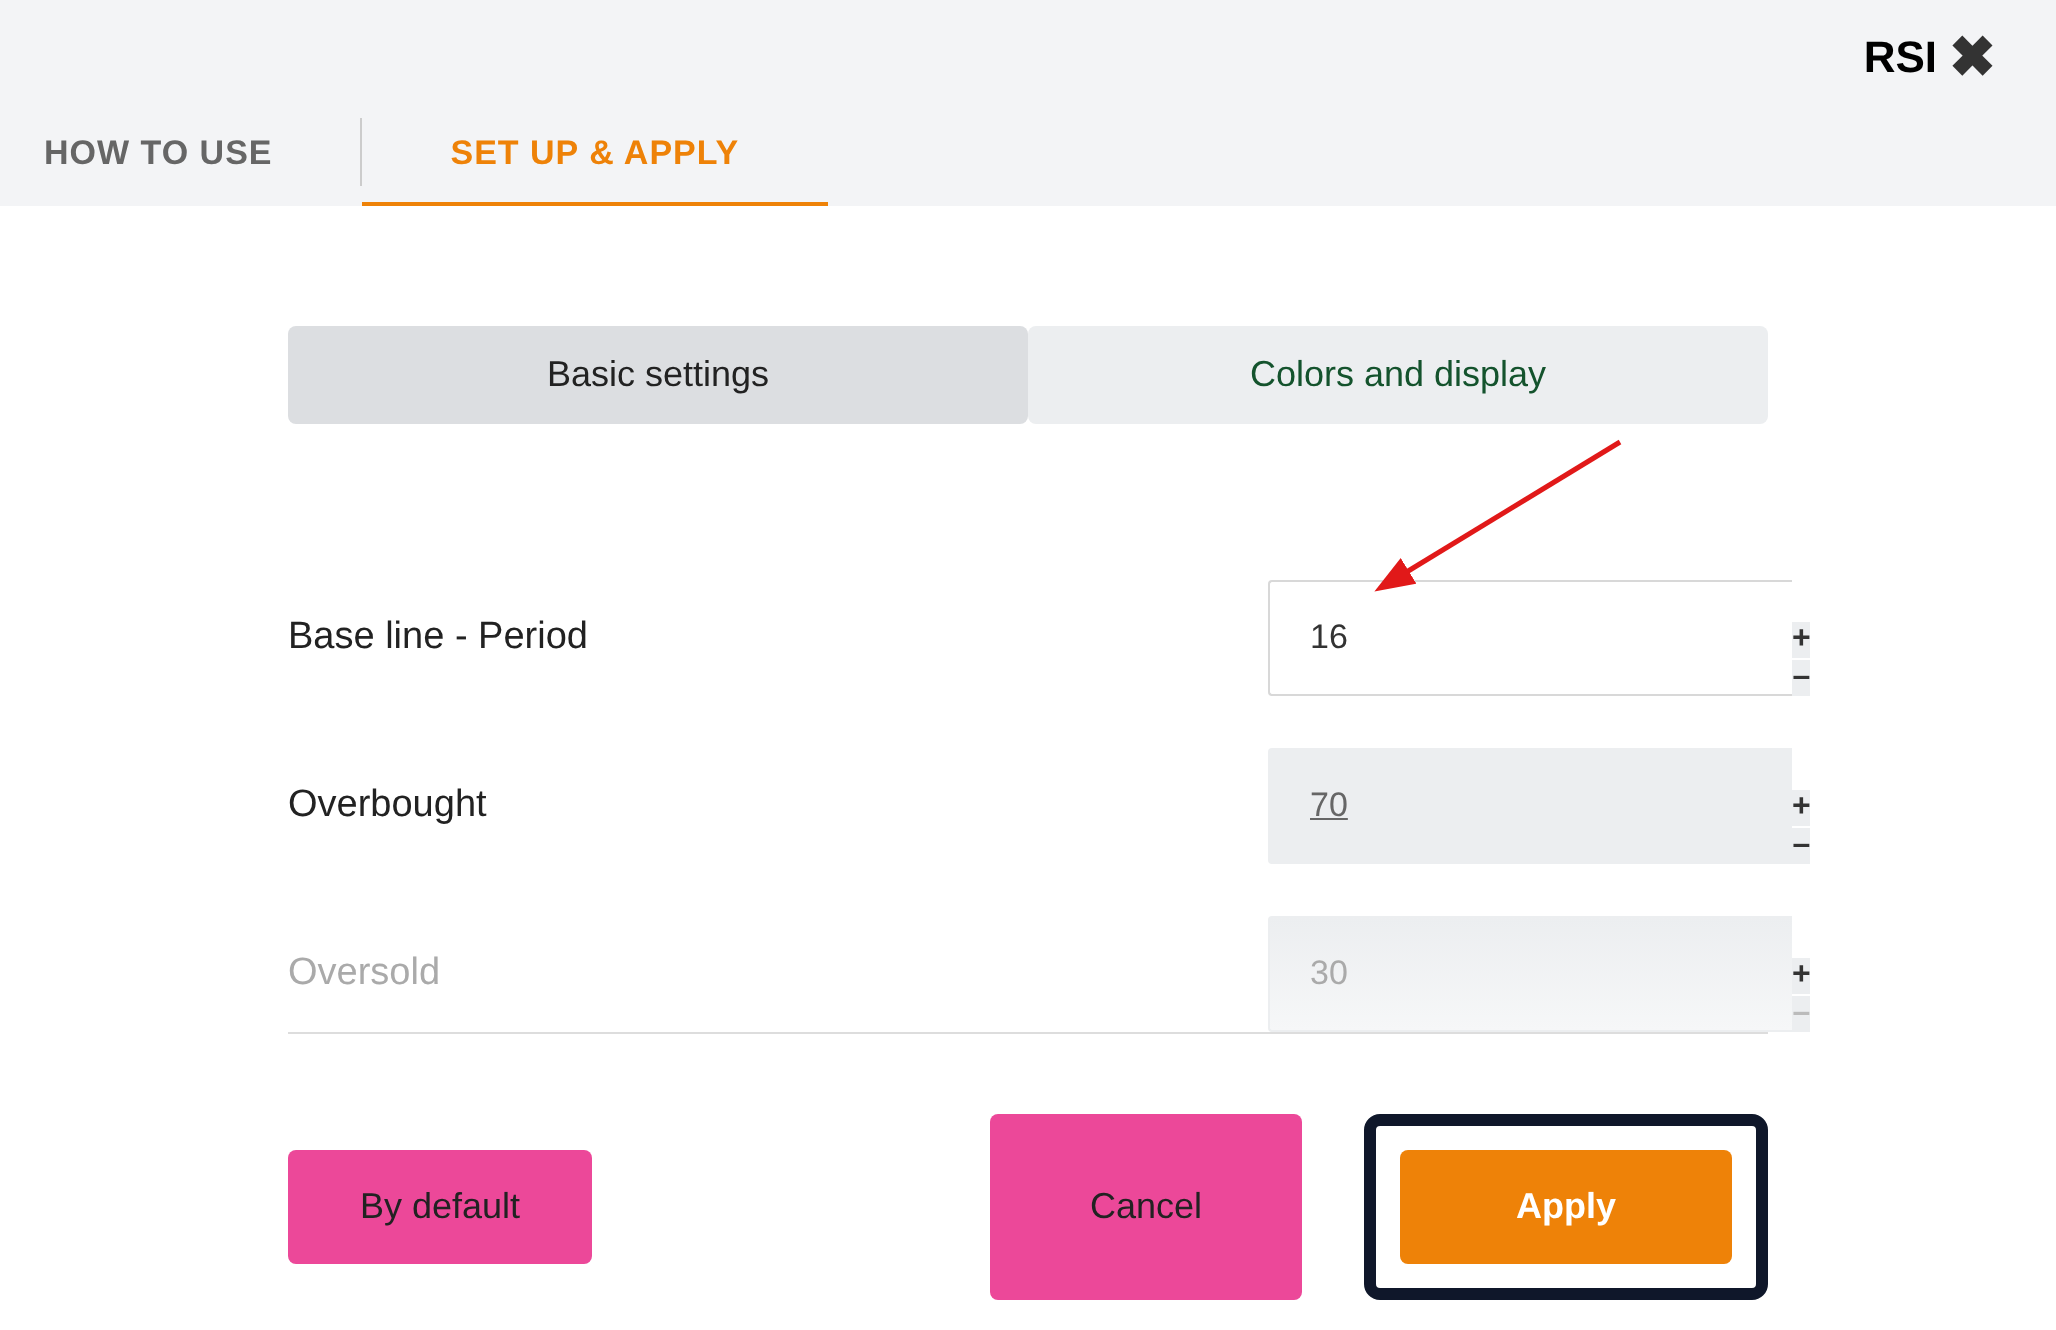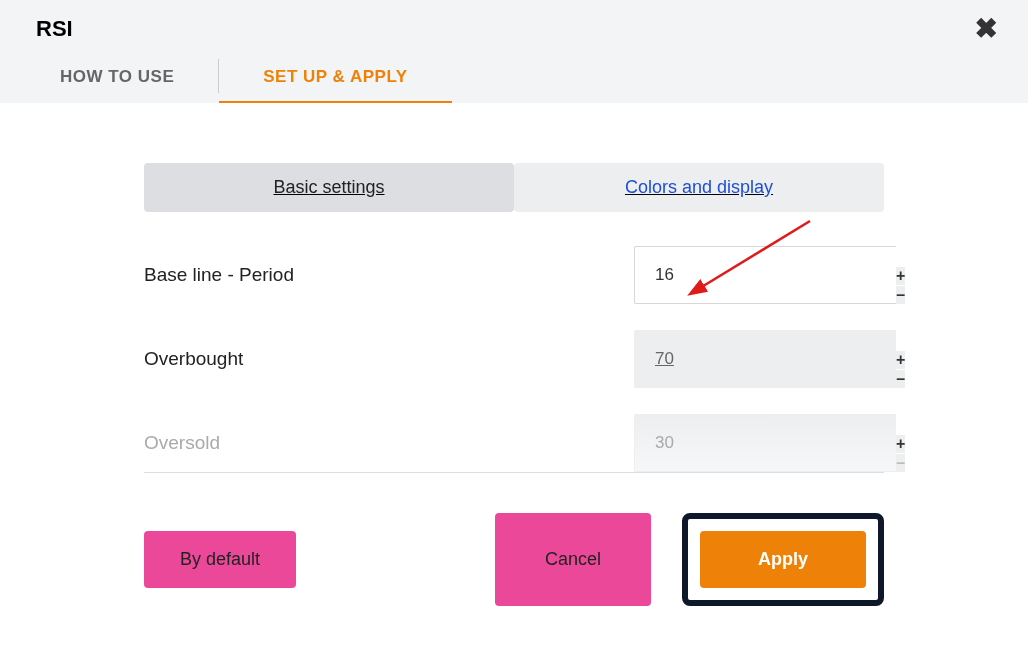--- a/index.html
+++ b/index.html
@@ -16,40 +16,40 @@
     }
     .modal {
       width: 100%;
     }
     .header {
       background: #f3f4f6;
       padding: 0;
     }
     .header-top {
       display: flex;
-      justify-content: space-between;
+      justify-content: flex-end;
       align-items: center;
       padding: 12px 24px 4px 36px;
     }
     .title {
       font-size: 22px;
       font-weight: 700;
       color: #000;
     }
     .close-btn {
       font-size: 28px;
       font-weight: 700;
       color: #333;
       cursor: pointer;
       padding: 0 6px;
     }
     .tabs {
       display: flex;
       align-items: stretch;
-      padding-left: 60px;
+      padding-left: 22px;
     }
     .tab {
       padding: 18px 44px 16px 0;
       font-size: 17px;
       font-weight: 700;
       letter-spacing: 0.5px;
       color: #666;
       cursor: pointer;
       position: relative;
     }
@@ -74,30 +74,29 @@
     .content {
       padding: 60px 0 40px 0;
       position: relative;
     }
     .inner {
       width: 740px;
       margin: 0 auto;
     }
     .subtabs {
       display: flex;
-      margin-bottom: 34px;
-      text-decoration: underline;
+      margin-bottom: 78px;
     }
     .subtab {
       flex: 1;
       text-align: center;
       padding: 14px 0;
       font-size: 18px;
       background: #eceef0;
-      color: #1d4ed8;
+      color: #14532d;
       cursor: pointer;
       border-radius: 4px;
     }
     .subtab-active {
       background: #dcdee1;
       color: #222;
       font-weight: 500;
     }
     .field-row {
       display: flex;

